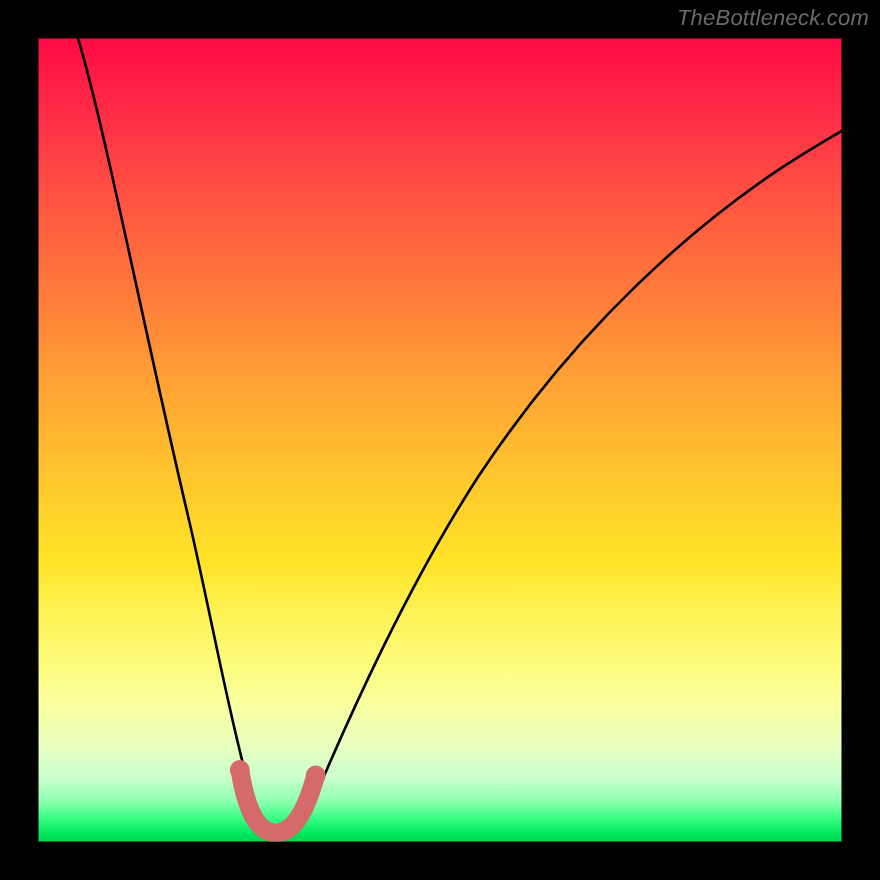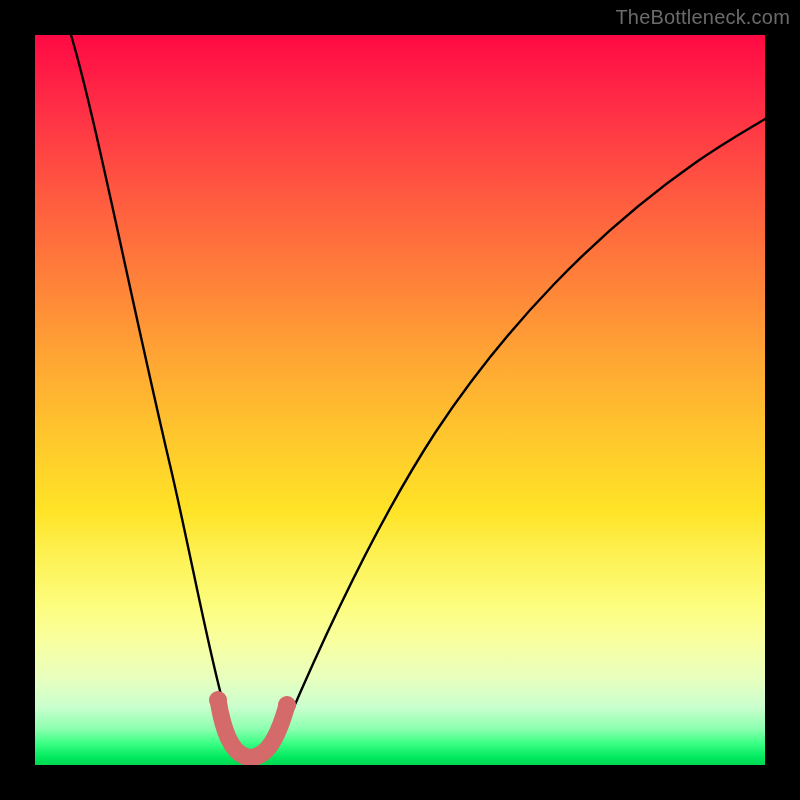--- a/index.html
+++ b/index.html
@@ -45,20 +45,21 @@
     );
   }
   .watermark {
     position: absolute;
     top: 6px;
     right: 10px;
     color: #6b6b6b;
     font-size: 20px;
     letter-spacing: 0.2px;
     user-select: none;
+    font-style: italic;
   }
   svg {
     position: absolute;
     left: 0;
     top: 0;
   }
 </style>
 </head>
 <body>
 

